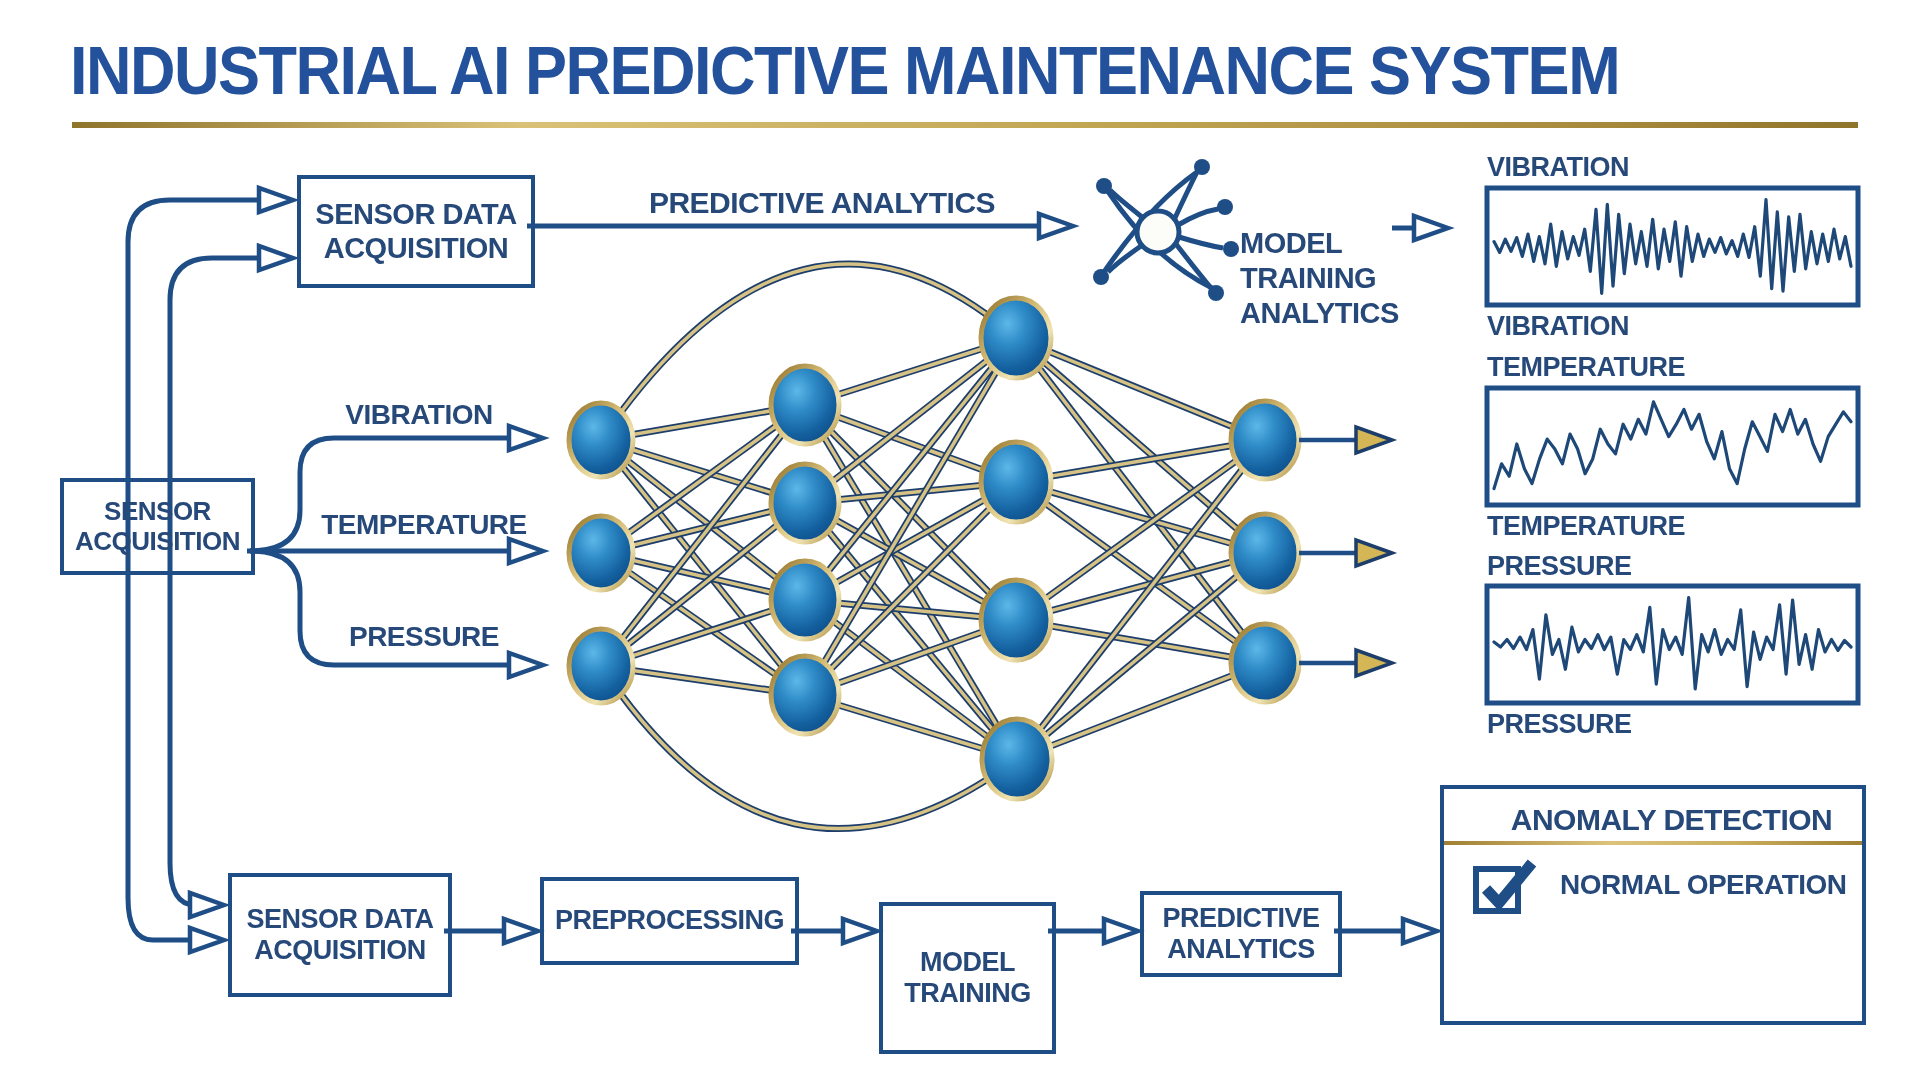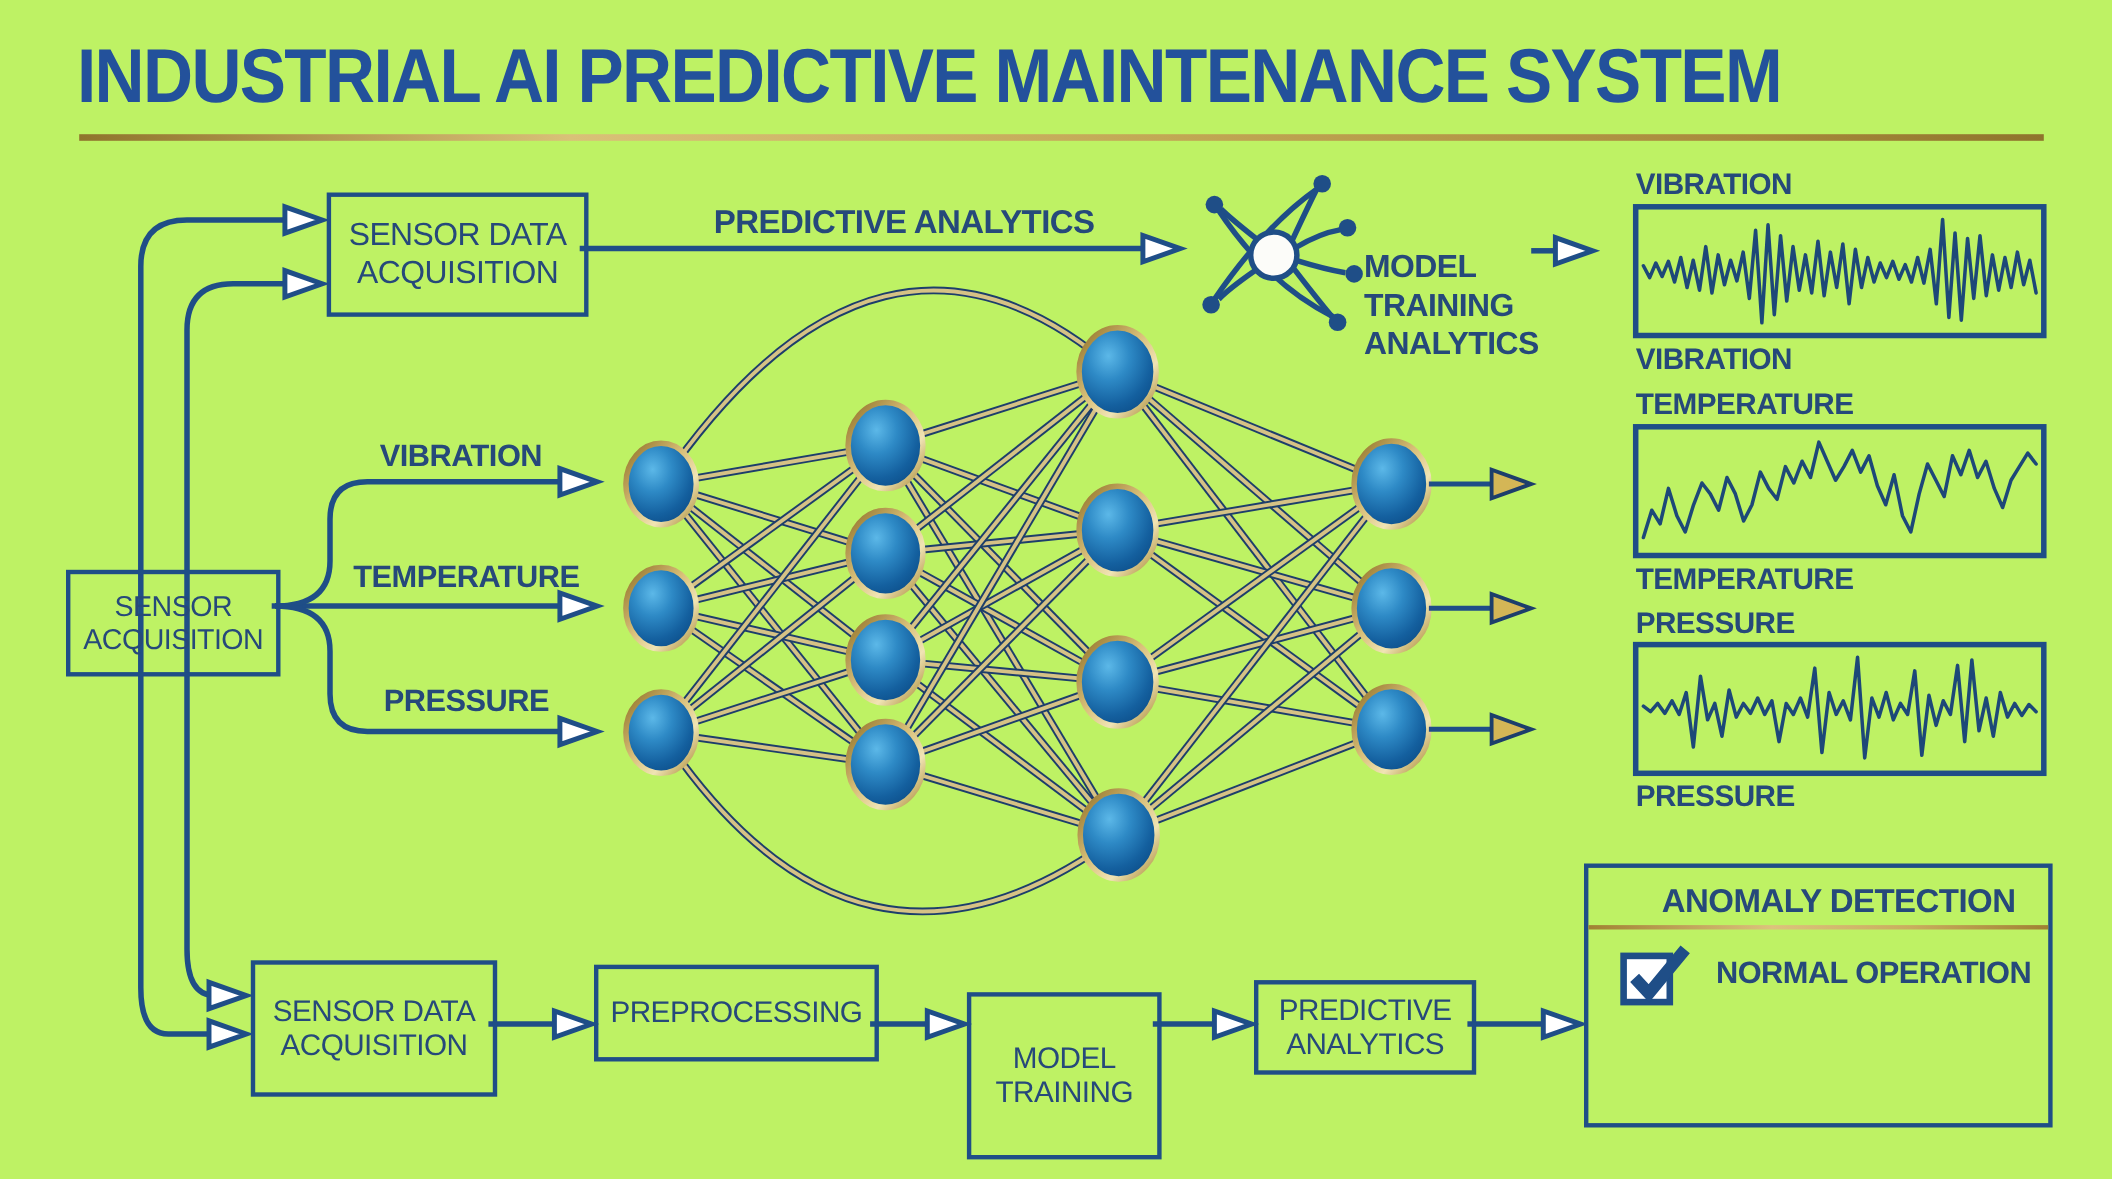--- a/index.html
+++ b/index.html
@@ -1,25 +1,25 @@
 <!DOCTYPE html>
 <html><head>
 <meta charset="utf-8">
 <style>
   html,body{margin:0;padding:0;background:#e8e8e8;}
-  #stage{position:relative;width:1920px;height:1072px;background:#bef264;overflow:hidden;
+  #stage{position:relative;width:1920px;height:1072px;background:#ffffff;overflow:hidden;
          font-family:"Liberation Sans",sans-serif;color:#26497a;}
   #diagram{position:absolute;left:0;top:0;z-index:1;}
   .abs{position:absolute;z-index:2;}
   #title{left:70px;top:30px;width:1800px;font-size:63px;font-weight:800;color:#23519b;
          letter-spacing:-1.5px;white-space:nowrap;transform:scaleY(1.10);transform-origin:left top;}
   #gold-rule{left:72px;top:122px;width:1786px;height:6px;
              background:linear-gradient(90deg,#8f742c,#d9c178 25%,#c2a855 55%,#a88a3c 85%,#8f742c);}
   .dbox{border:4px solid #1f4e87;display:flex;align-items:center;justify-content:center;
-        text-align:center;font-weight:400;letter-spacing:-0.5px;line-height:1.15;background:transparent;}
+        text-align:center;font-weight:700;letter-spacing:-0.5px;line-height:1.15;background:transparent;}
   .lbl{font-weight:700;letter-spacing:-0.5px;white-space:nowrap;}
   .center-origin{transform:translate(-50%,-50%);}
   .chart-label{font-size:27px;}
   #model-label{font-size:29px;line-height:1.2;width:170px;}
   #panel{border:4px solid #1f4e87;background:rgba(255,255,255,0.0);}
   #panel-title{font-size:30px;font-weight:700;text-align:center;padding-top:14px;letter-spacing:-0.5px;margin-left:37px;}
   #panel-divider{position:absolute;left:0px;top:52px;width:100%;height:4px;
                  background:linear-gradient(90deg,#a08133,#dcc37c 40%,#c9ae5e 70%,#a08133);}
   .panel-item{position:absolute;left:28px;display:flex;align-items:center;gap:22px;}
   .panel-item .lbl{font-size:28px;}
@@ -201,21 +201,21 @@
   <div class="abs dbox" style="left:297px;top:175px;width:230px;height:105px;font-size:29px;">
     <span>SENSOR DATA ACQUISITION</span>
   </div>
 
   <div class="abs lbl" style="left:822px;top:203px;font-size:30px;">
       <span class="abs center-origin lbl" style="left:0;top:0;">PREDICTIVE ANALYTICS</span>
     </div>
 
   <div id="model-label" class="abs lbl" style="left:1240px;top:186px;white-space:normal;margin-top:40px;">MODEL TRAINING ANALYTICS</div>
 
-  <div class="abs dbox" style="left:60px;top:518px;width:187px;height:89px;font-size:26px;">
+  <div class="abs dbox" style="left:60px;top:478px;width:187px;height:89px;font-size:26px;">
     <span>SENSOR ACQUISITION</span>
   </div>
 
   <div class="abs lbl center-origin" style="left:419px;top:415px;font-size:28px;">VIBRATION</div>
   <div class="abs lbl center-origin" style="left:424px;top:525px;font-size:28px;">TEMPERATURE</div>
   <div class="abs lbl center-origin" style="left:424px;top:637px;font-size:28px;">PRESSURE</div>
 
   <div class="abs lbl chart-label" style="left:1487px;top:152px;">VIBRATION</div>
   <div class="abs lbl chart-label" style="left:1487px;top:311px;">VIBRATION</div>
   <div class="abs lbl chart-label" style="left:1487px;top:352px;">TEMPERATURE</div>

